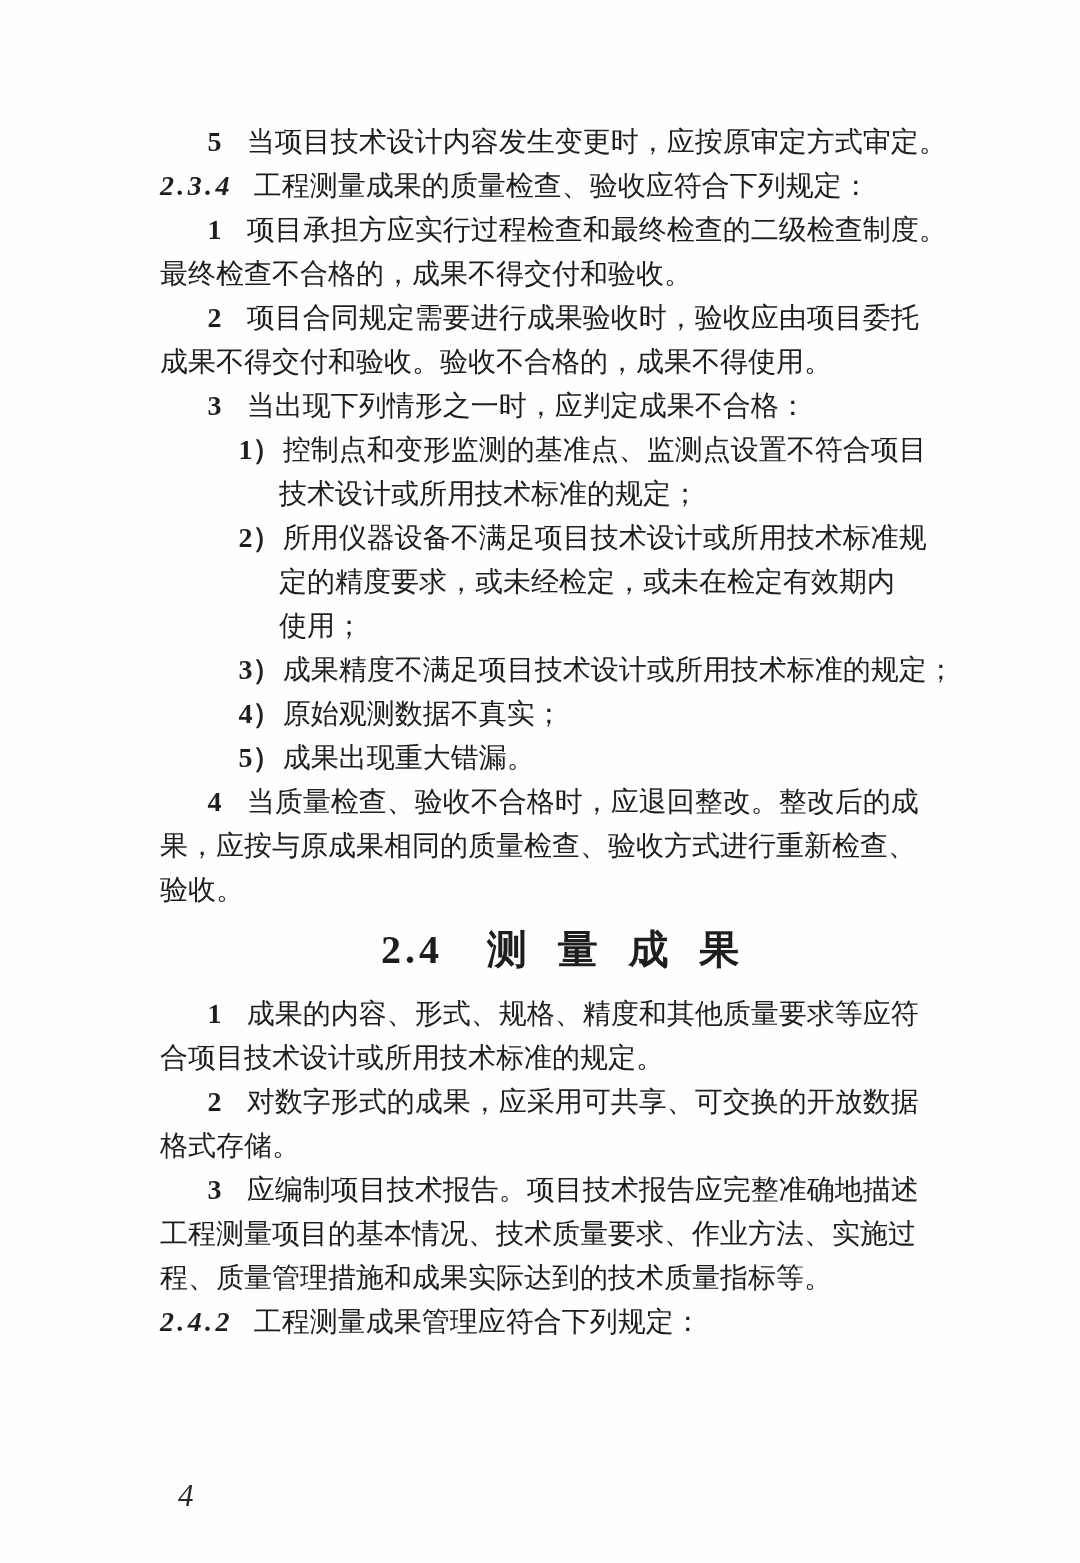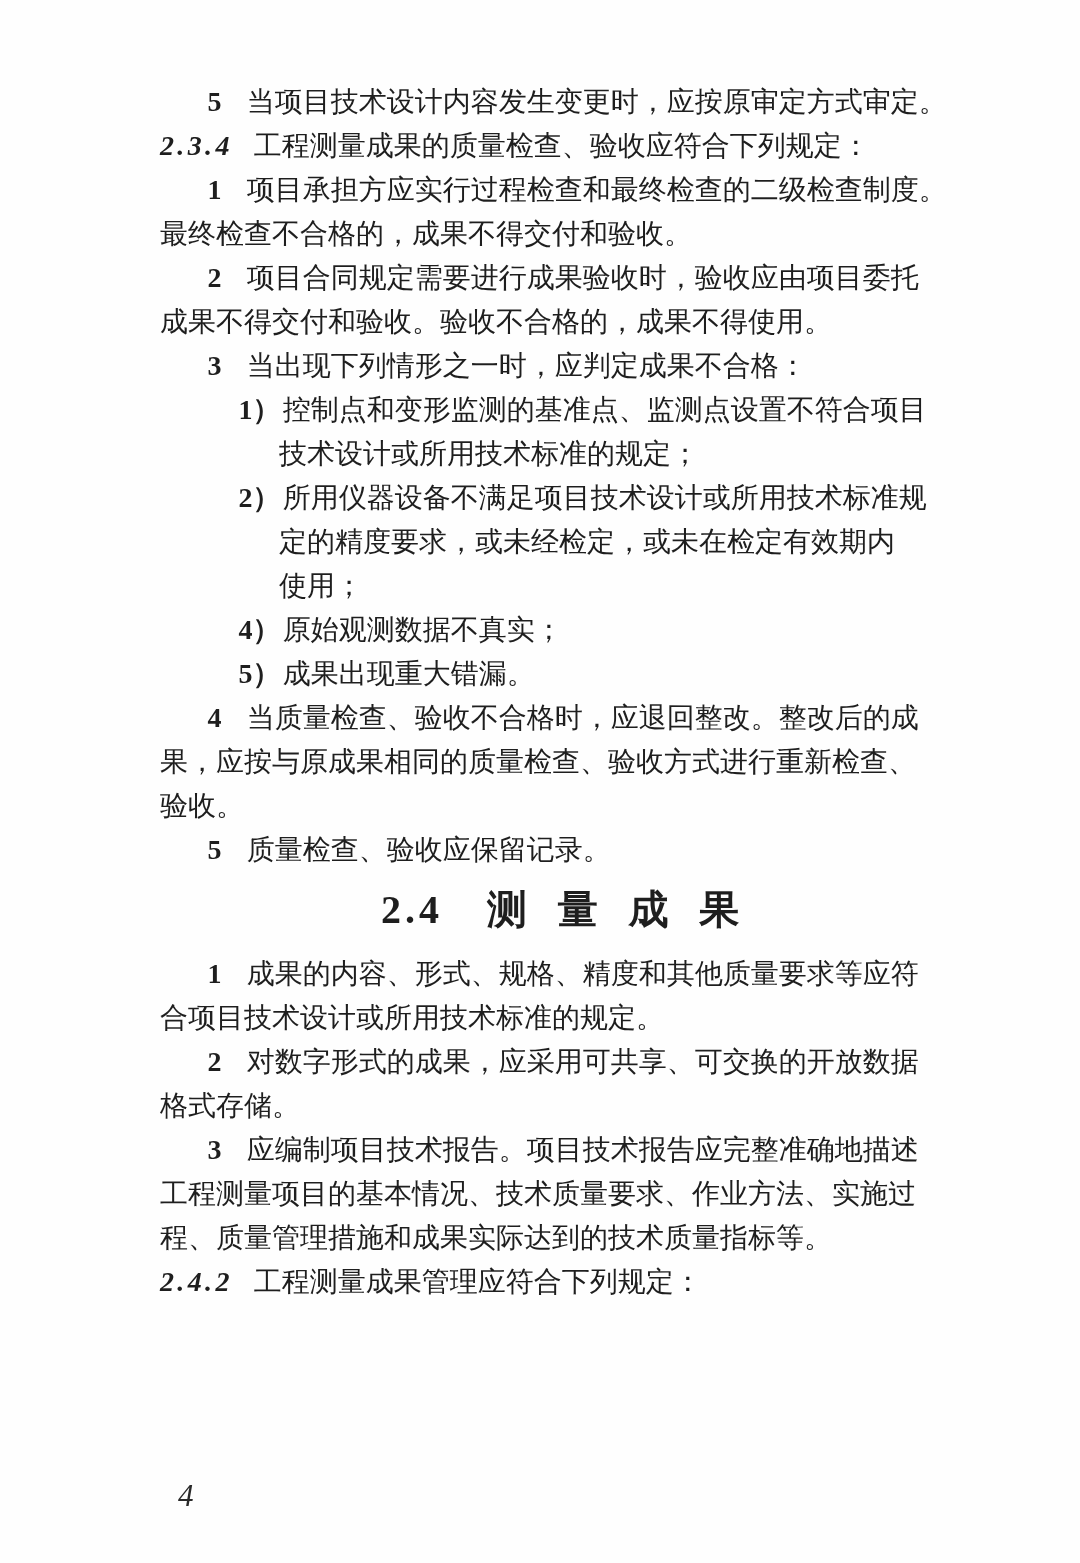--- a/index.html
+++ b/index.html
@@ -15,21 +15,21 @@
     font-family: "Liberation Serif", "DejaVu Serif", serif;
     color: #1e1e1e;
   }
   #page {
     width: 1080px;
     height: 1563px;
     background: #fefefe;
     position: relative;
   }
   #content {
-    padding: 80px 115px 0 160px;
+    padding: 120px 115px 0 160px;
   }
   .para {
     margin: 0;
     font-size: 28px;
     line-height: 44px;
     text-align: justify;
     text-justify: inter-ideograph;
   }
   .para .txt {
     white-space: pre-wrap;
@@ -98,26 +98,26 @@
       <p class="para item"><span class="num">1</span><span class="txt">项目承担方应实行过程检查和最终检查的二级检查制度。
 最终检查不合格的，成果不得交付和验收。</span></p>
       <p class="para item"><span class="num">2</span><span class="txt">项目合同规定需要进行成果验收时，验收应由项目委托
 成果不得交付和验收。验收不合格的，成果不得使用。</span></p>
       <p class="para item"><span class="num">3</span><span class="txt">当出现下列情形之一时，应判定成果不合格：</span></p>
       <p class="para subitem"><span class="num">1）</span><span class="txt">控制点和变形监测的基准点、监测点设置不符合项目
 技术设计或所用技术标准的规定；</span></p>
       <p class="para subitem"><span class="num">2）</span><span class="txt">所用仪器设备不满足项目技术设计或所用技术标准规
 定的精度要求，或未经检定，或未在检定有效期内
 使用；</span></p>
+      <p class="para subitem"><span class="num">3）</span><span class="txt">成果精度不满足项目技术设计或所用技术标准的规定；</span></p>
       <p class="para subitem"><span class="num">4）</span><span class="txt">原始观测数据不真实；</span></p>
       <p class="para subitem"><span class="num">5）</span><span class="txt">成果出现重大错漏。</span></p>
       <p class="para item"><span class="num">4</span><span class="txt">当质量检查、验收不合格时，应退回整改。整改后的成
 果，应按与原成果相同的质量检查、验收方式进行重新检查、
 验收。</span></p>
-      <p class="para item"><span class="num">5</span><span class="txt">质量检查、验收应保留记录。</span></p>
       <p class="para heading"><span class="num">2.4</span><span class="txt">测 量 成 果</span></p>
       <p class="para item"><span class="num">1</span><span class="txt">成果的内容、形式、规格、精度和其他质量要求等应符
 合项目技术设计或所用技术标准的规定。</span></p>
       <p class="para item"><span class="num">2</span><span class="txt">对数字形式的成果，应采用可共享、可交换的开放数据
 格式存储。</span></p>
       <p class="para item"><span class="num">3</span><span class="txt">应编制项目技术报告。项目技术报告应完整准确地描述
 工程测量项目的基本情况、技术质量要求、作业方法、实施过
 程、质量管理措施和成果实际达到的技术质量指标等。</span></p>
       <p class="para clause"><span class="num">2.4.2</span><span class="txt">工程测量成果管理应符合下列规定：</span></p>
     </div>

